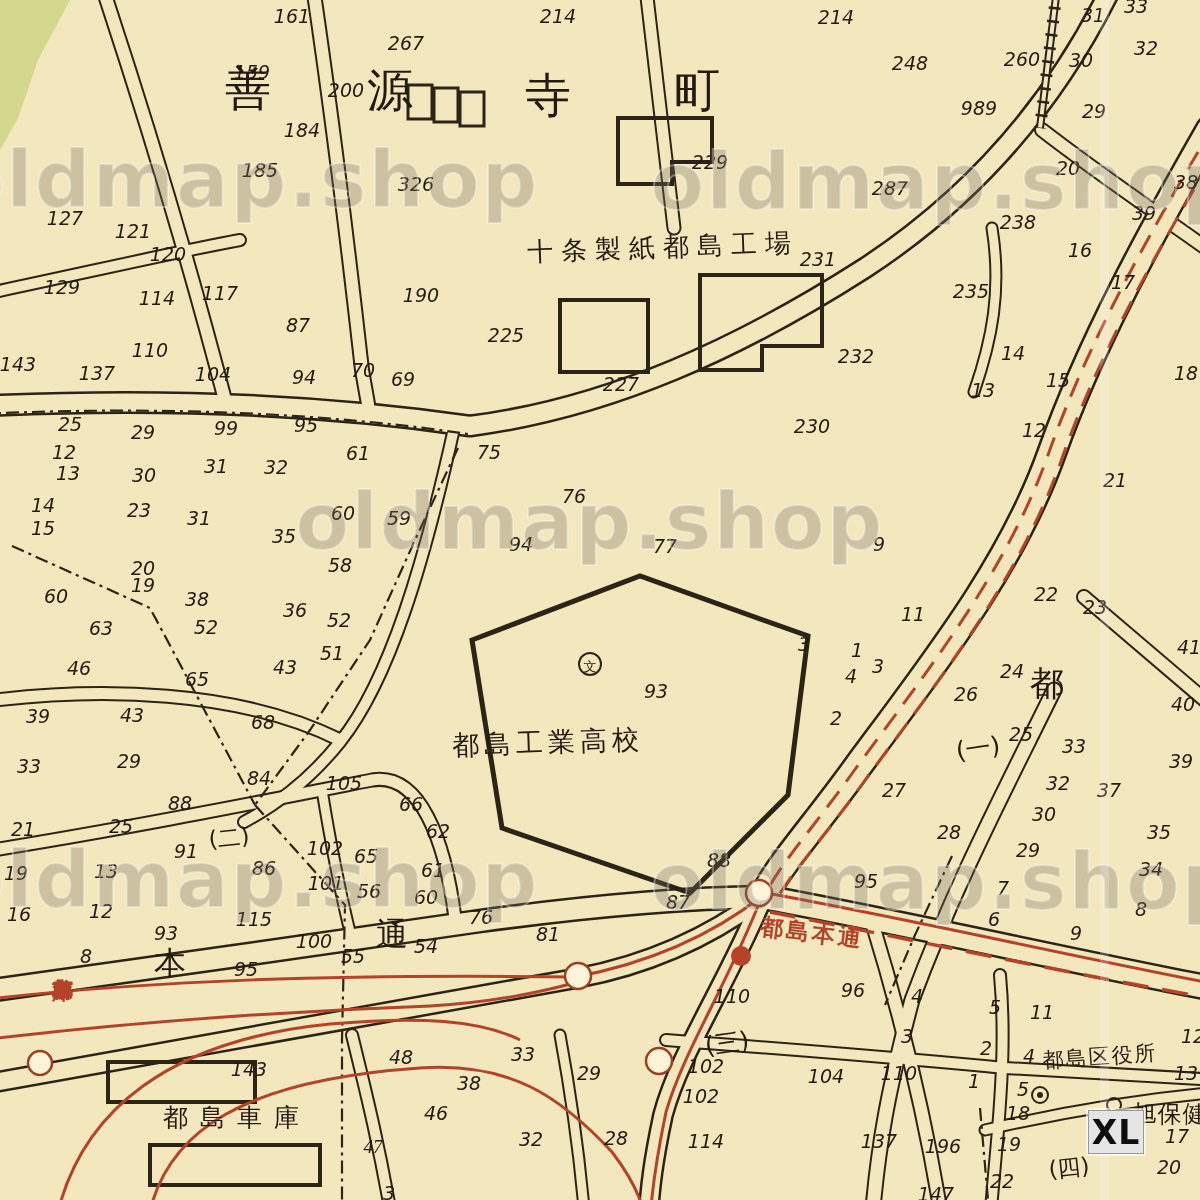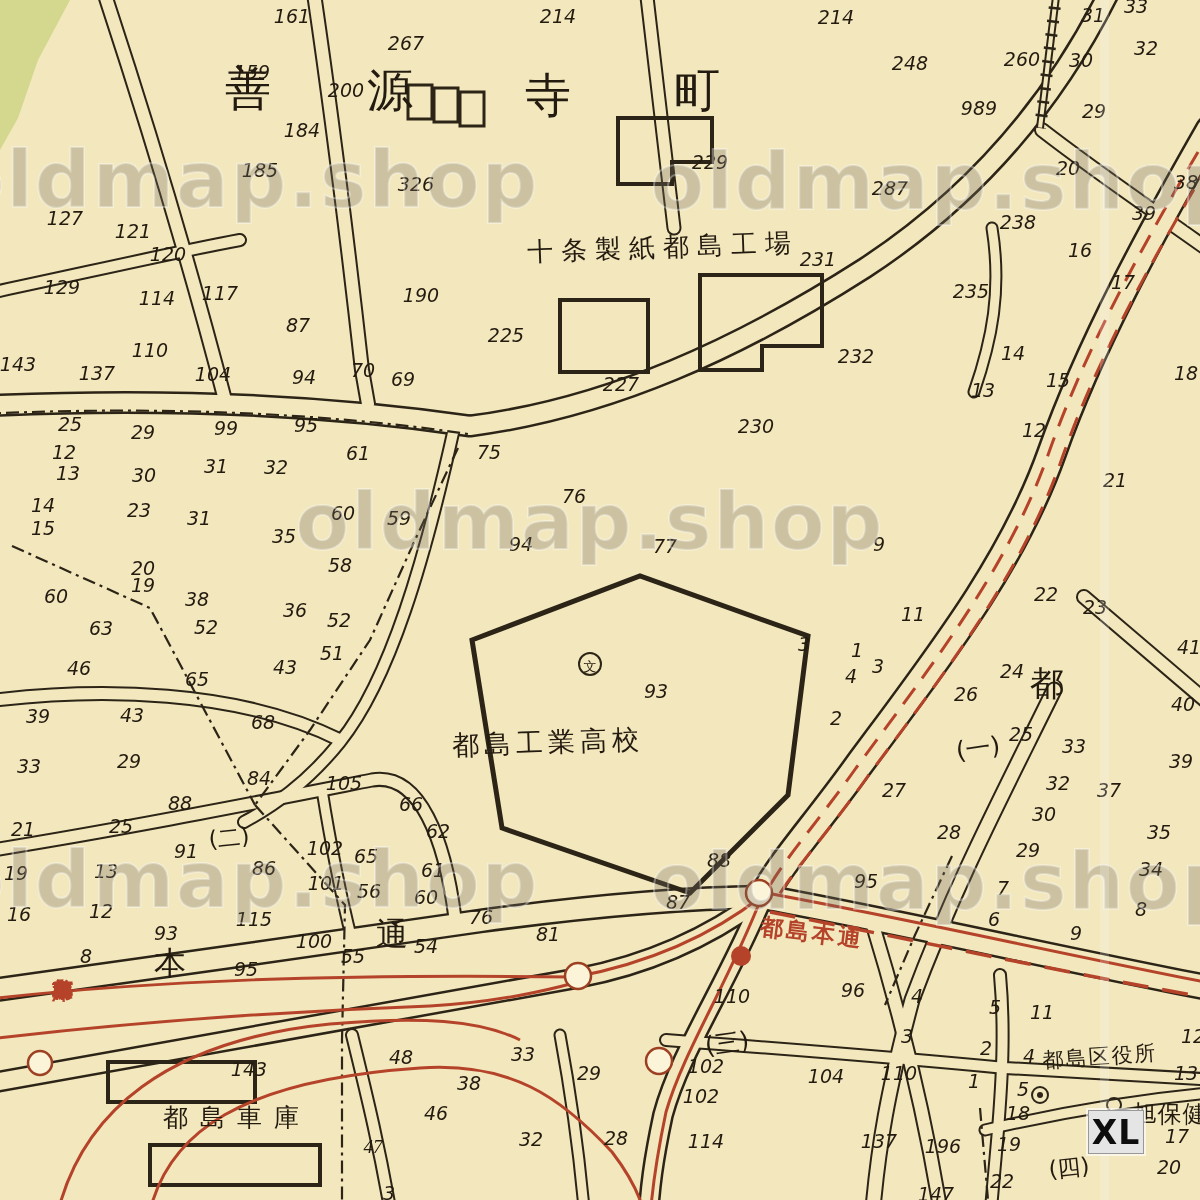--- a/index.html
+++ b/index.html
@@ -195,21 +195,21 @@
       <span class="lbl lot" style="left: 406px; top: 43px; transform: translate(-50%, -50%);">267</span>
       <span class="lbl lot" style="left: 346px; top: 90px; transform: translate(-50%, -50%);">200</span>
       <span class="lbl lot" style="left: 416px; top: 184px; transform: translate(-50%, -50%);">326</span>
       <span class="lbl lot" style="left: 710px; top: 162px; transform: translate(-50%, -50%);">229</span>
       <span class="lbl lot" style="left: 890px; top: 188px; transform: translate(-50%, -50%);">287</span>
       <span class="lbl lot" style="left: 818px; top: 259px; transform: translate(-50%, -50%);">231</span>
       <span class="lbl lot" style="left: 421px; top: 295px; transform: translate(-50%, -50%);">190</span>
       <span class="lbl lot" style="left: 506px; top: 335px; transform: translate(-50%, -50%);">225</span>
       <span class="lbl lot" style="left: 621px; top: 384px; transform: translate(-50%, -50%);">227</span>
       <span class="lbl lot" style="left: 856px; top: 356px; transform: translate(-50%, -50%);">232</span>
-      <span class="lbl lot" style="left: 756px; top: 426px; transform: translate(-50%, -50%);">230</span>
+      <span class="lbl lot" style="left: 812px; top: 426px; transform: translate(-50%, -50%);">230</span>
       <span class="lbl lot" style="left: 836px; top: 17px; transform: translate(-50%, -50%);">214</span>
       <span class="lbl lot" style="left: 910px; top: 63px; transform: translate(-50%, -50%);">248</span>
       <span class="lbl lot" style="left: 1022px; top: 59px; transform: translate(-50%, -50%);">260</span>
       <span class="lbl lot" style="left: 1093px; top: 15px; transform: translate(-50%, -50%);">31</span>
       <span class="lbl lot" style="left: 1081px; top: 60px; transform: translate(-50%, -50%);">30</span>
       <span class="lbl lot" style="left: 1146px; top: 48px; transform: translate(-50%, -50%);">32</span>
       <span class="lbl lot" style="left: 1136px; top: 6px; transform: translate(-50%, -50%);">33</span>
       <span class="lbl lot" style="left: 979px; top: 108px; transform: translate(-50%, -50%);">989</span>
       <span class="lbl lot" style="left: 1094px; top: 111px; transform: translate(-50%, -50%);">29</span>
       <span class="lbl lot" style="left: 1068px; top: 168px; transform: translate(-50%, -50%);">20</span>

